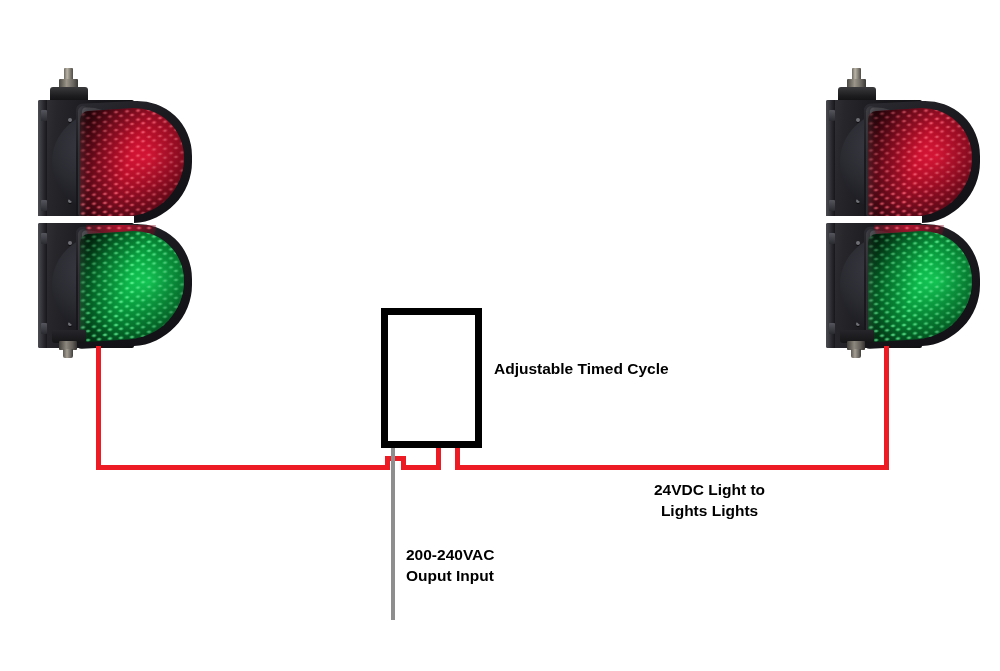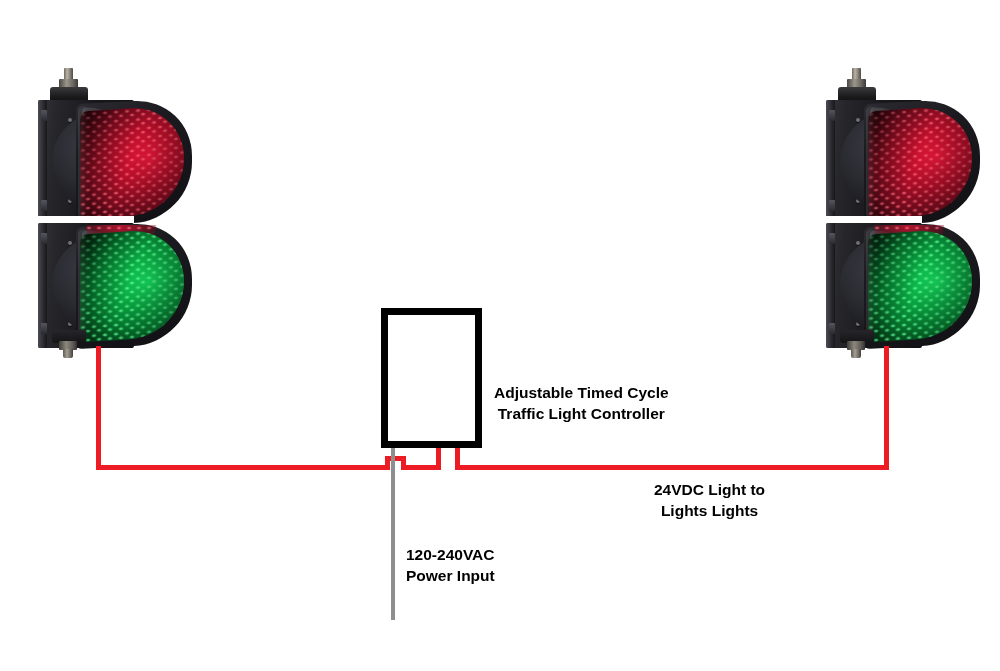--- a/index.html
+++ b/index.html
@@ -397,28 +397,27 @@
   <div class="wire wire-red" style="left:455px; top:445px; width:5px; height:25px;"></div>
 
   <div class="wire wire-red" style="left:455px; top:465px; width:434px; height:5px;"></div>
 
   <div class="wire wire-red" style="left:884px; top:346px; width:5px; height:124px;"></div>
 
   <div class="wire wire-gray" style="left:391px; top:446px; width:4px; height:174px;"></div>
 
   <div class="controller-box"></div>
 
-  <div class="label" style="left:494px; top:382px;text-align:center;">
+  <div class="label" style="left:494px; top:358px;">
     <div>Adjustable Timed Cycle</div>
-    <div>Traffic Light Controller</div>
   </div>
 
   <div class="label label-center" style="left:654px; top:479px;">
     <div>24VDC Light to</div>
     <div>Lights Lights</div>
   </div>
 
   <div class="label" style="left:406px; top:544px;">
-    <div>120-240VAC</div>
-    <div>Power Input</div>
+    <div>200-240VAC</div>
+    <div>Ouput Input</div>
   </div>
 
 </div>
 
 </body></html>

